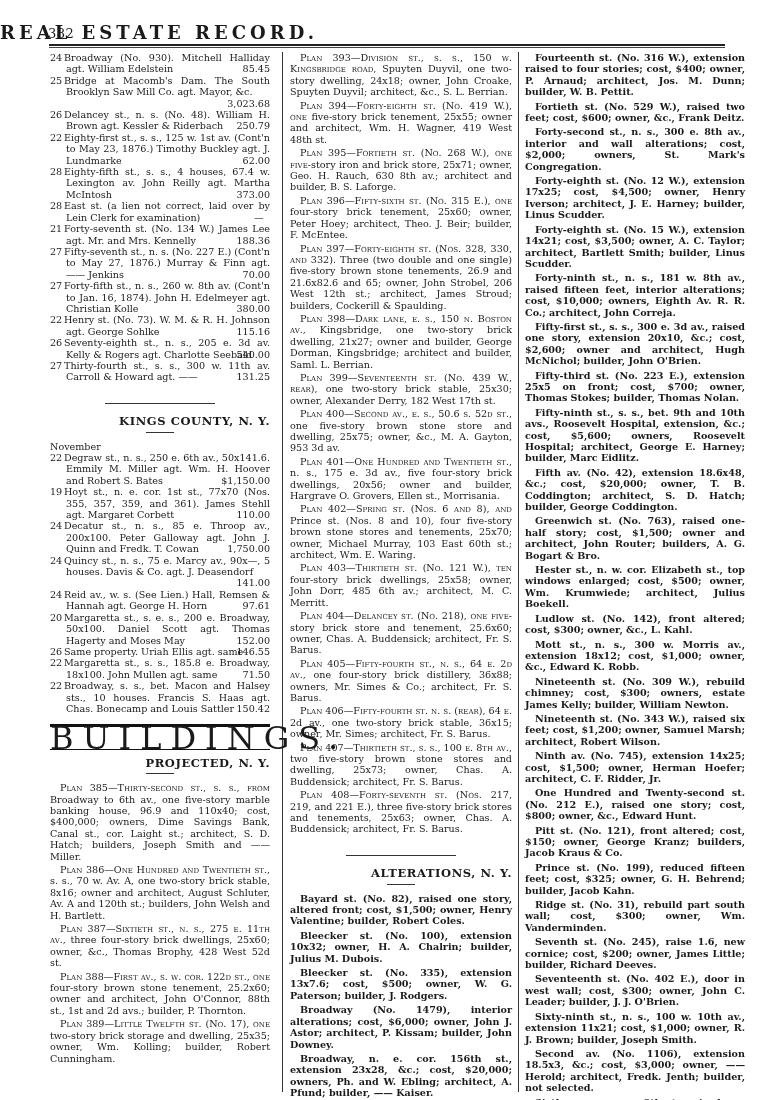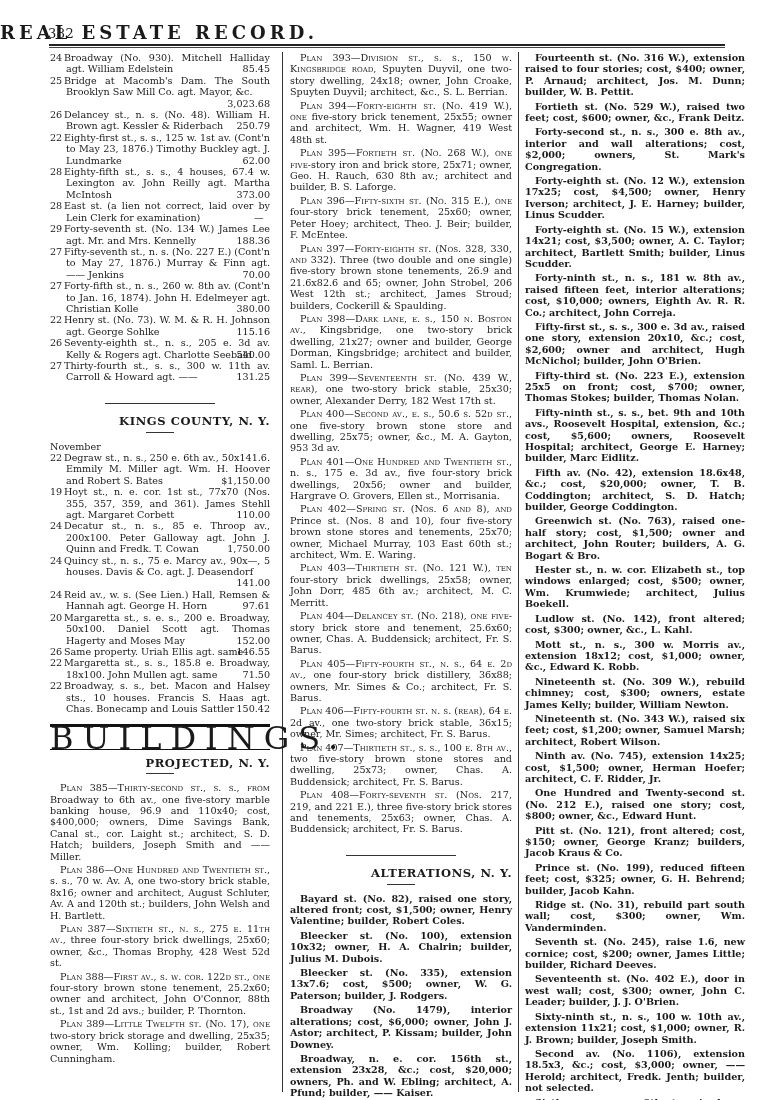--- a/index.html
+++ b/index.html
@@ -43,21 +43,21 @@
 <div class="vrule vr2"></div>
 
 <div class="col col-left">
   <div id="liens-ny">
       <p class="lien lien-row"><span class="day">24</span><span>Broadway (No. 930). Mitchell Halliday agt. William Edelstein</span><span class="amt">85.45</span></p>
       <p class="lien lien-row"><span class="day">25</span><span>Bridge at Macomb's Dam. The South Brooklyn Saw Mill Co. agt. Mayor, &amp;c.</span><span class="amt">3,023.68</span></p>
       <p class="lien lien-row"><span class="day">26</span><span>Delancey st., n. s. (No. 48). William H. Brown agt. Kessler &amp; Riderbach</span><span class="amt">250.79</span></p>
       <p class="lien lien-row"><span class="day">22</span><span>Eighty-first st., s. s., 125 w. 1st av. (Cont'n to May 23, 1876.) Timothy Buckley agt. J. Lundmarke</span><span class="amt">62.00</span></p>
       <p class="lien lien-row"><span class="day">28</span><span>Eighty-fifth st., s. s., 4 houses, 67.4 w. Lexington av. John Reilly agt. Martha McIntosh</span><span class="amt">373.00</span></p>
       <p class="lien lien-row"><span class="day">28</span><span>East st. (a lien not correct, laid over by Lein Clerk for examination)</span><span class="amt">—</span></p>
-      <p class="lien lien-row"><span class="day">29</span><span>Forty-seventh st. (No. 134 W.) James Lee agt. Mr. and Mrs. Kennelly</span><span class="amt">188.36</span></p>
+      <p class="lien lien-row"><span class="day">21</span><span>Forty-seventh st. (No. 134 W.) James Lee agt. Mr. and Mrs. Kennelly</span><span class="amt">188.36</span></p>
       <p class="lien lien-row"><span class="day">27</span><span>Fifty-seventh st., n. s. (No. 227 E.) (Cont'n to May 27, 1876.) Murray &amp; Finn agt. —— Jenkins</span><span class="amt">70.00</span></p>
       <p class="lien lien-row"><span class="day">27</span><span>Forty-fifth st., n. s., 260 w. 8th av. (Cont'n to Jan. 16, 1874). John H. Edelmeyer agt. Christian Kolle</span><span class="amt">380.00</span></p>
       <p class="lien lien-row"><span class="day">22</span><span>Henry st. (No. 73). W. M. &amp; R. H. Johnson agt. George Sohlke</span><span class="amt">115.16</span></p>
       <p class="lien lien-row"><span class="day">26</span><span>Seventy-eighth st., n. s., 205 e. 3d av. Kelly &amp; Rogers agt. Charlotte Seebald</span><span class="amt">540.00</span></p>
       <p class="lien lien-row"><span class="day">27</span><span>Thirty-fourth st., s. s., 300 w. 11th av. Carroll &amp; Howard agt. ——</span><span class="amt">131.25</span></p>
     </div>
 
   <div class="orn"><span></span></div>
   <div class="sec-head">KINGS COUNTY, N. Y.</div>
   <div class="short-rule"></div>

